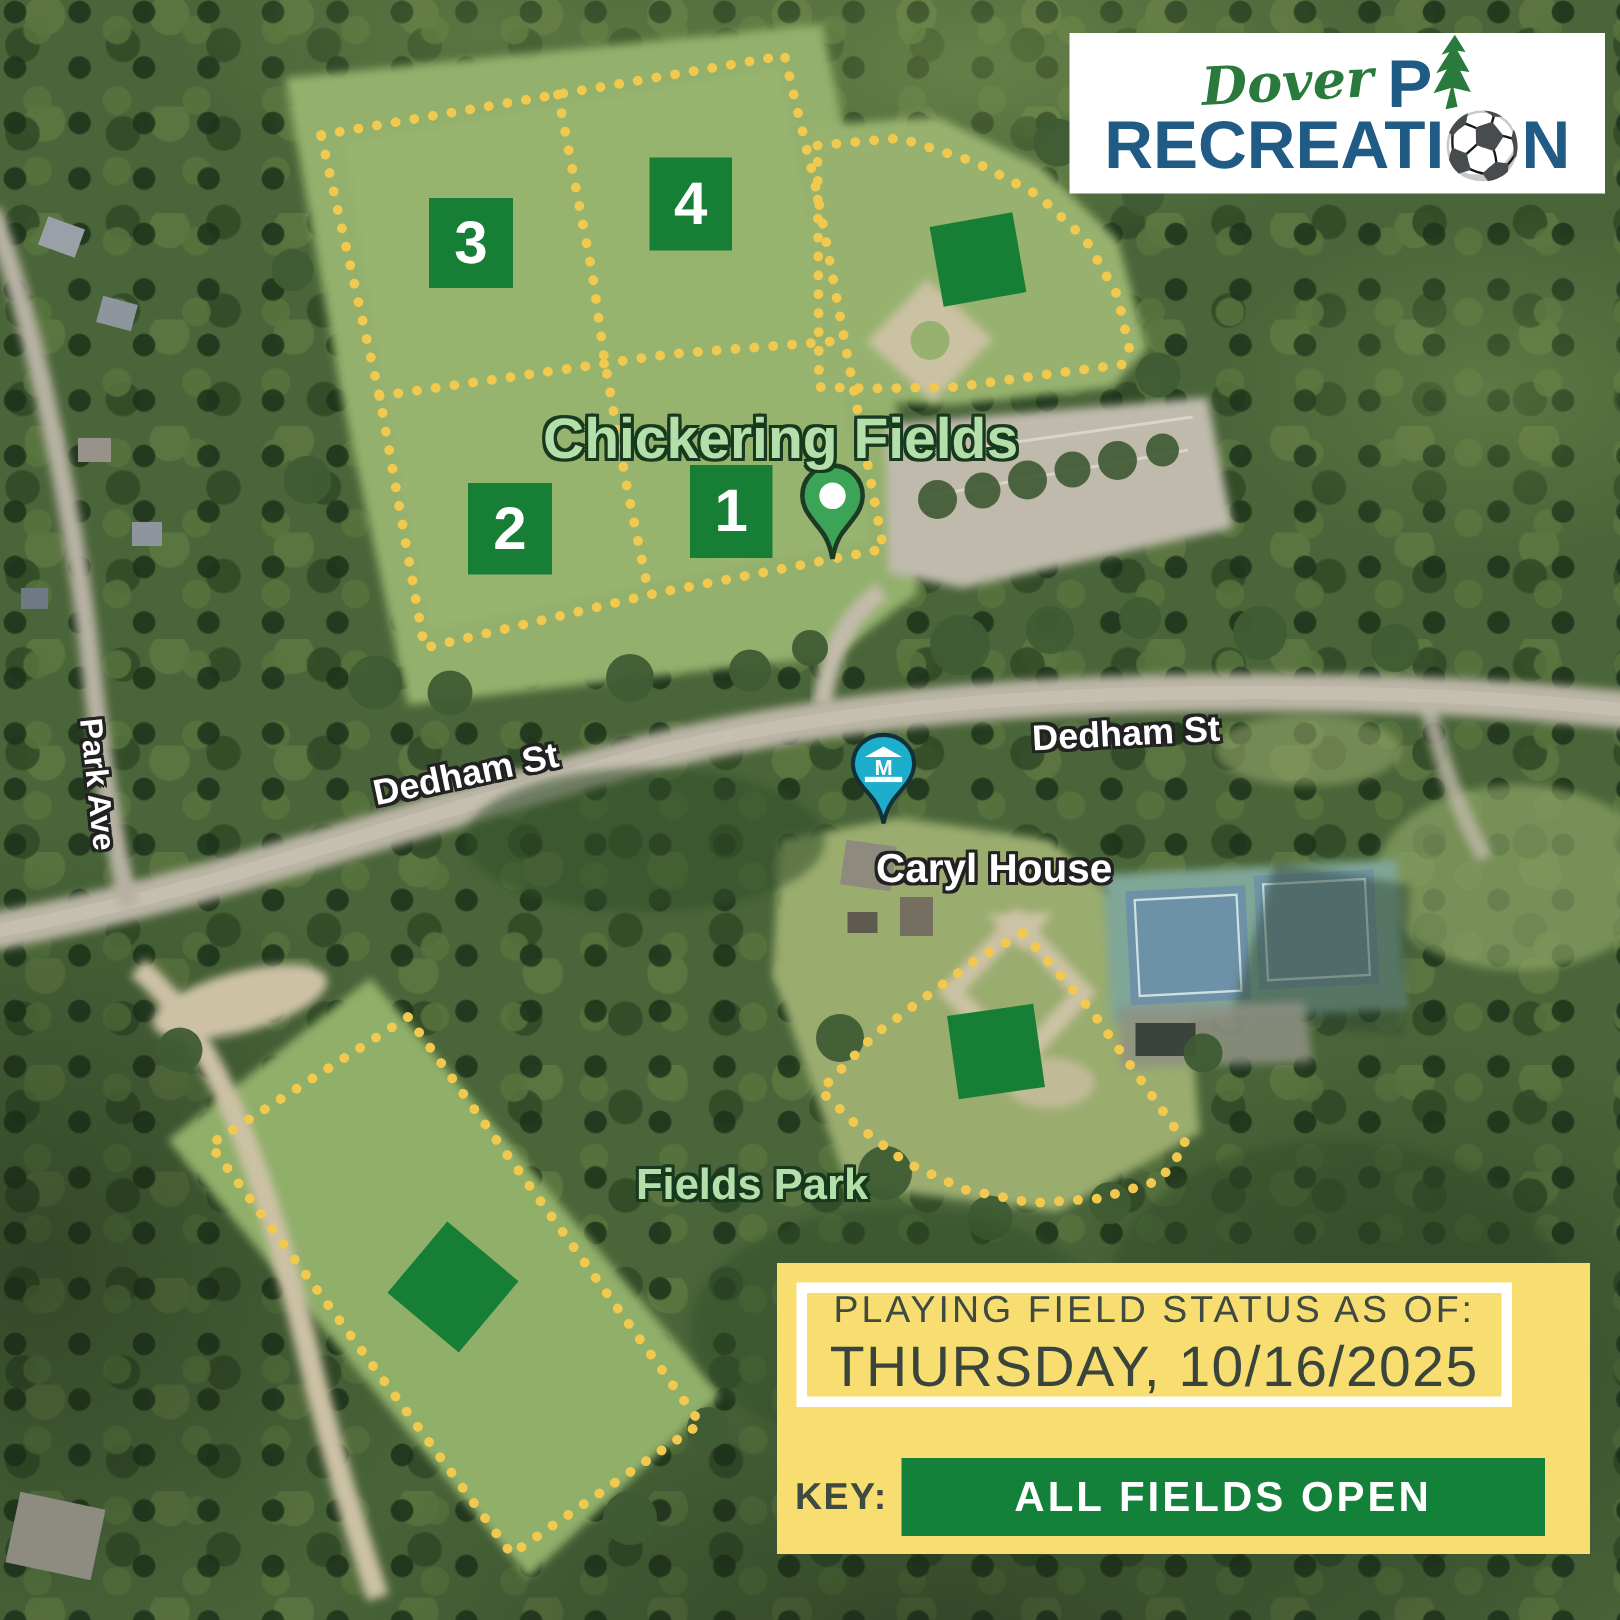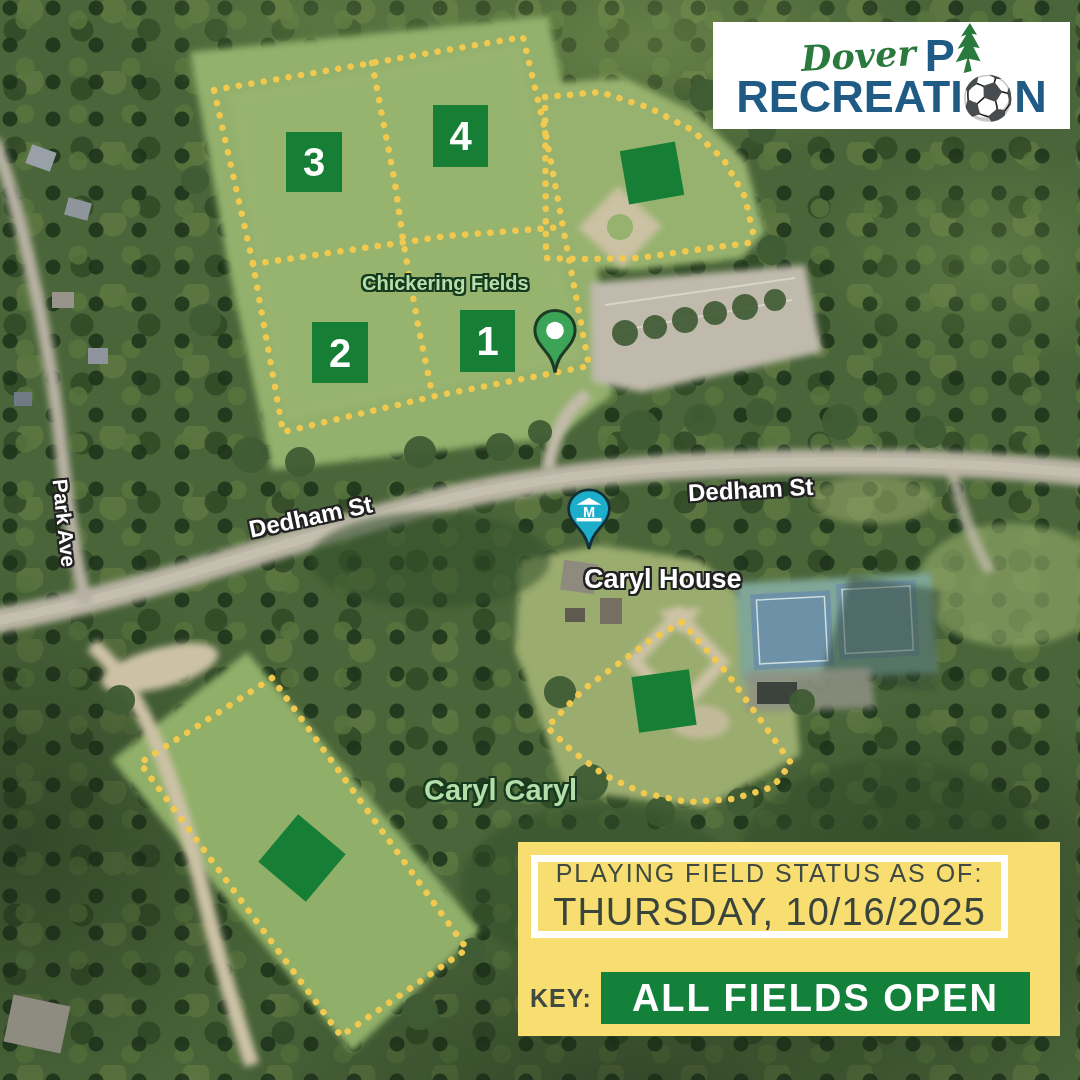--- a/index.html
+++ b/index.html
@@ -25,21 +25,21 @@
   svg.dots{z-index:3;}
 
   
   .lbl{position:absolute;z-index:5;white-space:nowrap;font-weight:bold;}
   .park-label{color:#b4dfab;
     text-shadow:-2px -2px 0 #17391d,2px -2px 0 #17391d,-2px 2px 0 #17391d,2px 2px 0 #17391d,
                  0 -2px 0 #17391d,0 2px 0 #17391d,-2px 0 0 #17391d,2px 0 0 #17391d;}
   .road-label{color:#ffffff;
     text-shadow:-2px -2px 0 #222,2px -2px 0 #222,-2px 2px 0 #222,2px 2px 0 #222,
                  0 -2px 0 #222,0 2px 0 #222,-2px 0 0 #222,2px 0 0 #222;}
-  #lbl-chickering{left:362px;top:272px;font-size:20px;}
+  #lbl-chickering{left:362px;top:272px;font-size:38px;}
   #lbl-caryl-park{left:424px;top:774px;font-size:29px;}
   #lbl-caryl-house{left:538px;top:564px;font-size:27px;margin-left:46px;}
   #lbl-dedham-w{left:248px;top:503px;font-size:24px;transform:rotate(-12deg);}
   #lbl-dedham-e{left:688px;top:476px;font-size:24px;transform:rotate(-3deg);}
   #lbl-park-ave{left:8px;top:511px;width:112px;font-size:21px;transform:rotate(84deg);text-align:center;}
 
   
   .marker{position:absolute;z-index:4;background:#177E36;display:flex;
           align-items:center;justify-content:center;color:#fff;font-weight:bold;
           font-size:40px;line-height:1;}
@@ -70,21 +70,21 @@
   
   .panel{position:absolute;left:518px;top:842px;width:522px;height:194px;
          background:#F8DE70;z-index:8;padding-left:20px;}
   .panel-box{position:absolute;left:13px;top:13px;width:463px;height:69px;border:7px solid #fff;
              display:flex;flex-direction:column;align-items:center;justify-content:center;}
   .panel-title{font-size:25px;letter-spacing:2px;color:#3E4A42;font-weight:400;}
   .panel-date{font-size:38px;font-weight:400;color:#39443C;letter-spacing:1px;margin-top:3px;}
   .panel-key{position:absolute;left:12px;top:130px;width:500px;height:52px;
              display:flex;align-items:center;justify-content:space-between;}
   .key-label{font-size:25px;font-weight:800;color:#3E4A42;letter-spacing:1px;margin-right:9px;}
-  .key-badge{flex:1;height:52px;background:#14813B;color:#fff;font-weight:800;font-size:38px;
+  .key-badge{flex:1;height:52px;background:#14813B;color:#fff;font-weight:800;font-size:28px;
              letter-spacing:2px;display:flex;align-items:center;justify-content:center;}
 </style>
 </head>
 <body>
 
 <div class="stage">
 
   <div class="map"></div>
 
   <svg class="layer" width="1080" height="1080" viewBox="0 0 1080 1080">
@@ -219,21 +219,21 @@
   <div class="pin" id="pin-museum">
     <svg width="48" height="66" viewBox="0 0 24 34">
       <path d="M12 1 C6 1 1.5 5.4 1.5 11 C1.5 16.2 6 19.6 9 23.8 C10.7 26.3 11.4 28.3 12 31.4 C12.6 28.3 13.3 26.3 15 23.8 C18 19.6 22.5 16.2 22.5 11 C22.5 5.4 18 1 12 1 Z" fill="#1CAECB" stroke="#123038" stroke-width="1.4"></path>
       <polygon points="12,5 5.6,8.6 18.4,8.6" fill="#ffffff"></polygon>
       <rect x="5.6" y="15.4" width="12.8" height="1.8" fill="#ffffff"></rect>
       <text x="12" y="14.9" font-size="7.5" font-weight="bold" fill="#ffffff" text-anchor="middle" font-family="Liberation Sans, sans-serif">M</text>
     </svg>
   </div>
 
   <div class="lbl park-label" id="lbl-chickering">Chickering Fields</div>
-  <div class="lbl park-label" id="lbl-caryl-park">Caryl Caryl</div>
+  <div class="lbl park-label" id="lbl-caryl-park">Fields Park</div>
   <div class="lbl road-label" id="lbl-caryl-house">Caryl House</div>
   <div class="lbl road-label" id="lbl-dedham-w">Dedham St</div>
   <div class="lbl road-label" id="lbl-dedham-e">Dedham St</div>
   <div class="lbl road-label" id="lbl-park-ave">Park Ave</div>
 
   <div class="logo">
     <div class="logo-row">
       <span class="logo-dover">Dover</span>
       <span class="logo-big">P</span>
       <svg class="logo-tree" width="32" height="56" viewBox="0 0 36 60">

